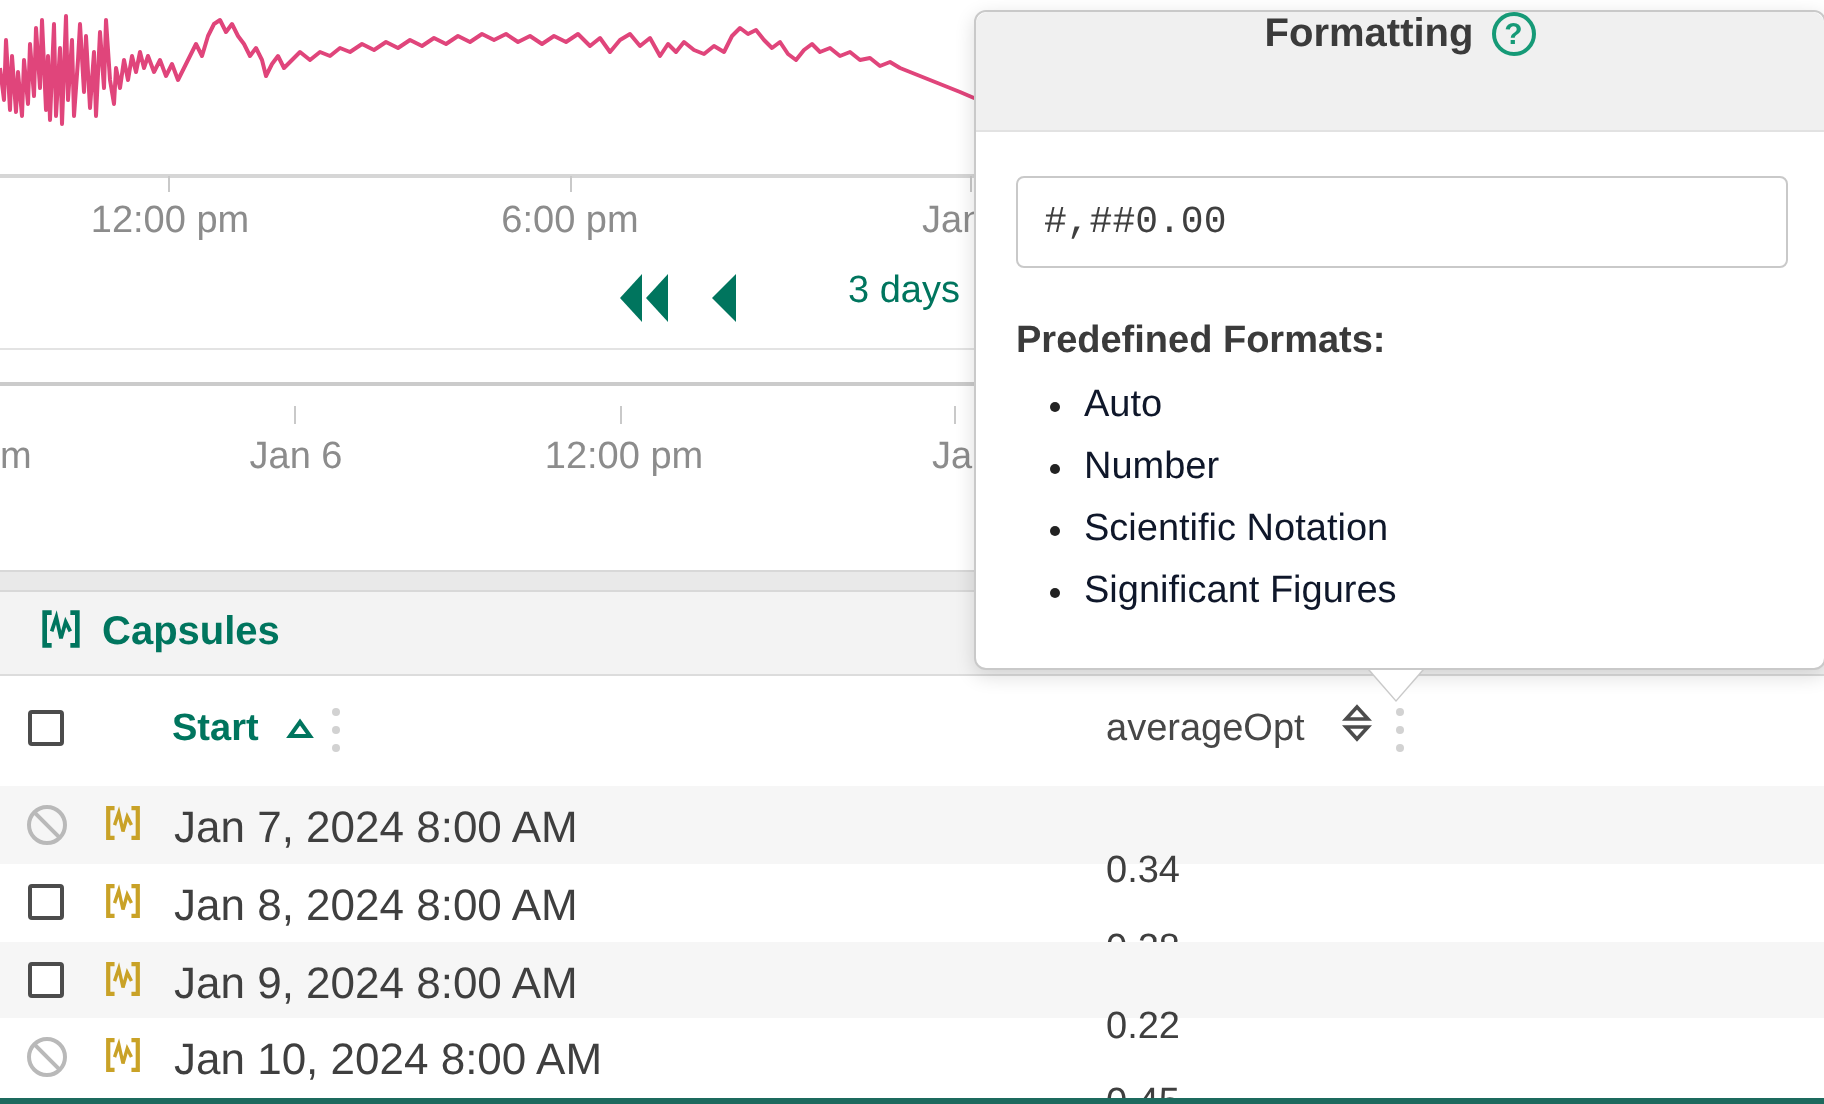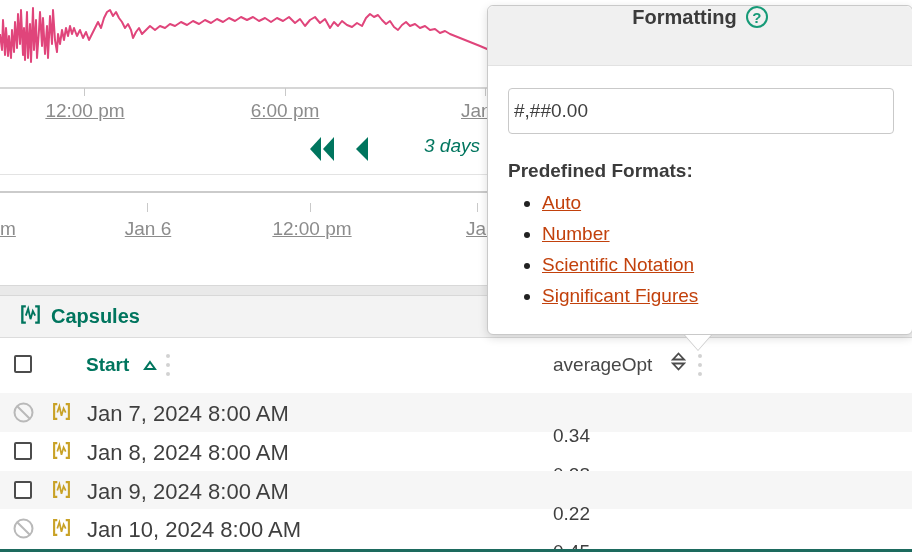--- a/index.html
+++ b/index.html
@@ -5,25 +5,25 @@
   * { margin:0; padding:0; box-sizing:border-box; }
   html,body { width:912px; height:552px; overflow:hidden; background:#fff; }
   body { font-family:"Liberation Sans","DejaVu Sans",sans-serif; color:#3f3f3f; }
   #screen { position:relative; width:912px; height:552px; background:#fff; overflow:hidden; }
 
   
   .chart-area { position:absolute; left:0; top:0; width:912px; height:88px; background:#fff; }
   .chart-area svg { position:absolute; left:0; top:0; }
   .axis-line-top { position:absolute; left:0; top:87px; width:912px; height:2px; background:#d6d6d6; }
   .tick-top { position:absolute; top:88px; width:1px; height:8px; background:#c9c9c9; }
-  .axis-label { position:absolute; font-size:19px; color:#8c8c8c; white-space:nowrap;text-decoration:underline; }
+  .axis-label { position:absolute; font-size:19px; color:#8c8c8c; white-space:nowrap; }
   .centered { transform:translateX(-50%); }
 
   
-  .nav-row { position:absolute; left:0; top:132px; width:487px; height:34px;font-style:italic; }
+  .nav-row { position:absolute; left:0; top:132px; width:487px; height:34px; }
   .nav-btn { position:absolute; cursor:pointer; }
   .range-label { position:absolute; left:424px; top:3px; font-size:19px; color:#00755e; cursor:pointer; }
 
   
   .lane-line-1 { position:absolute; left:0; top:174px; width:912px; height:1px; background:#e3e3e3; }
   .lane-line-2 { position:absolute; left:0; top:191px; width:912px; height:2px; background:#cbcbcb; }
   .tick-bottom { position:absolute; top:203px; width:1px; height:9px; background:#c9c9c9; }
 
   
   .divider-strip { position:absolute; left:0; top:285px; width:912px; height:11px;
@@ -57,25 +57,25 @@
   
   .popup { position:absolute; left:487px; top:5px; width:426px; height:330px; background:#fff;
     border:1px solid #c9c9c9; border-radius:6px; box-shadow:0 3px 10px rgba(0,0,0,.14); z-index:10; }
   .popup-header { height:60px; background:#f0f0f0; border-bottom:1px solid #e2e2e2;
     border-radius:6px 6px 0 0; display:flex; align-items:flex-start; justify-content:center; gap:9px; }
   .popup-title { font-size:20px; font-weight:bold; color:#3b3b3b; }
   .help-icon { width:22px; height:22px; border:2px solid #169a77; border-radius:50%;
     color:#169a77; font-size:15px; font-weight:bold; display:flex; align-items:center; justify-content:center; cursor:pointer; }
   .popup-body { padding:22px 16px 0 20px; }
   .format-input { width:386px; height:46px; border:1px solid #c9c9c9; border-radius:4px;
-    font-size:19px; color:#3f3f3f; padding:0 5px; font-family:Liberation Sans, sans-serif; background:#fff; }
+    font-size:19px; color:#3f3f3f; padding:0 13px; font-family:Liberation Mono, monospace; background:#fff; }
   .predef-heading { margin-top:26px; font-size:19px; font-weight:bold; color:#3b3b3b; }
   .predef-list { margin:10px 0 0 34px; list-style:disc; }
   .predef-list li { margin-bottom:9px; font-size:19px; color:#222; }
-  .predef-list a { color:#c2410c; text-decoration:underline; cursor:pointer; }
+  .predef-list a { color:#0f172a; cursor:pointer; }
   .caret { position:absolute; top:329px; left:196px; width:0; height:0;
     border-left:14px solid transparent; border-right:14px solid transparent; border-top:16px solid #c9c9c9; }
   .caret:after { content:""; position:absolute; left:-13px; top:-16px; width:0; height:0;
     border-left:13px solid transparent; border-right:13px solid transparent; border-top:15px solid #fff; }
 </style>
 </head>
 <body>
 
 <div id="screen">
 

